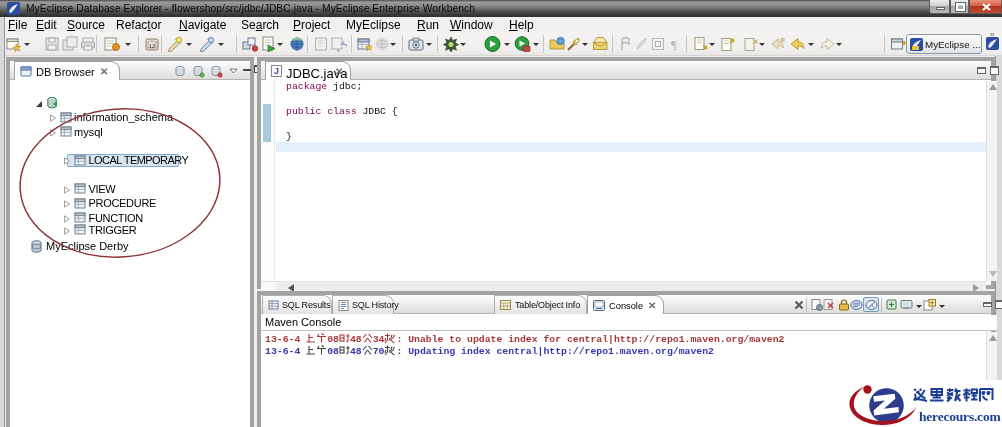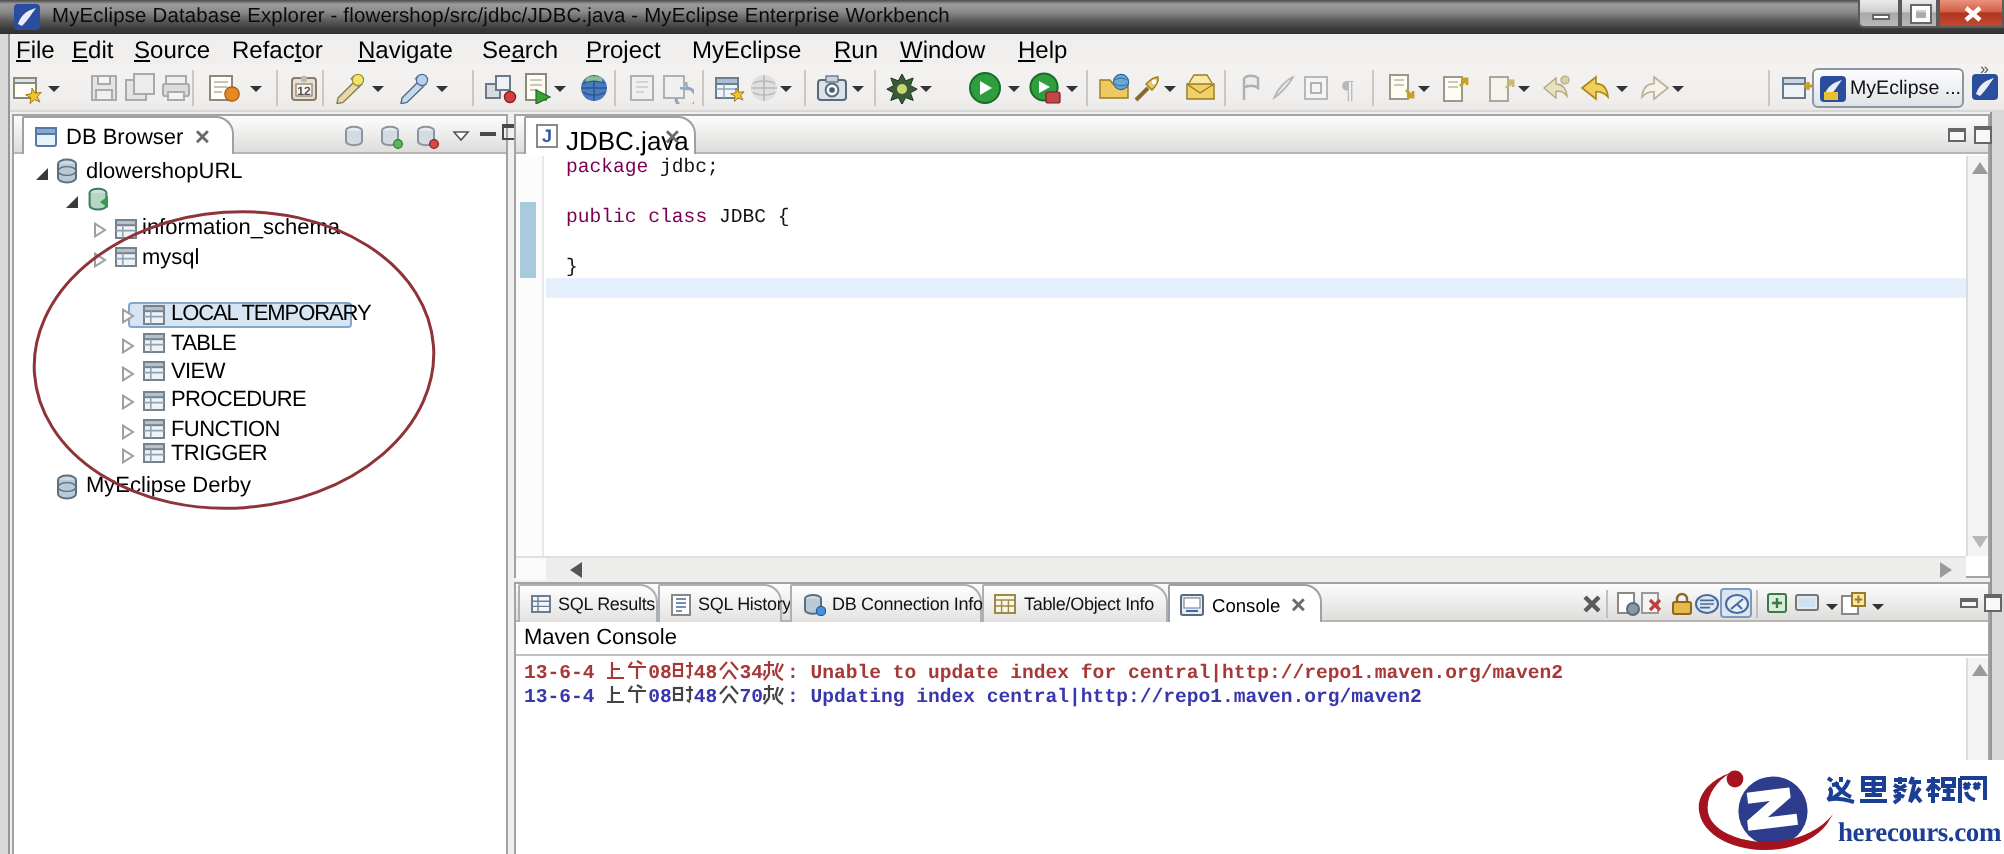--- a/index.html
+++ b/index.html
@@ -15,21 +15,21 @@
 #menu u{text-decoration:underline}
 
 #tbar{left:0;top:32px;width:1002px;height:24px;background:linear-gradient(#f4f3f2,#efeeec 80%,#e9e8e6);border-bottom:1px solid #d8d7d5}
 .ti{position:absolute;top:4px}
 .sep{position:absolute;top:3px;width:1px;height:18px;background:#c9c8c6}
 .dd{position:absolute;top:11px;width:0;height:0;border-left:3px solid transparent;border-right:3px solid transparent;border-top:3.5px solid #333}
 
 .framel{left:0;top:17px;width:5px;height:410px;background:#d9d9d9;border-right:1px solid #969696}
 .framer{left:995px;top:56px;width:7px;height:371px;background:#d9d9d9;border-left:1px solid #969696}
 
-.panel{background:#fff;border:1px solid #a3a3a3}
+.panel{background:#fff;border:4px solid #a3a3a3}
 .tabrow{position:absolute;left:0;top:0;right:0;height:19px;background:linear-gradient(#fdfdfd,#dedddb);border-bottom:1px solid #b7b5b2}
 .tab{position:absolute;top:0;height:19px;background:#fff;border:1px solid #9ba1a7;border-bottom:none;border-radius:1px 9px 0 0;font-size:11px;color:#000}
 .tab .lbl{position:absolute;top:3.5px;white-space:nowrap}
 .tabu{position:absolute;top:0;height:19px;border:1px solid #aab0b6;border-bottom:none;border-radius:1px 9px 0 0;font-size:11px;color:#111;background:linear-gradient(#fefefe,#e3e2e0)}
 .tabu .lbl{position:absolute;top:4px;white-space:nowrap;font-size:9px;letter-spacing:-0.15px}
 .xg{color:#6a6a6a;font-size:10px;font-weight:bold}
 
 .trow{position:absolute;left:0;height:14px;width:100%;font-size:11px;white-space:nowrap}
 .trow span{position:absolute;top:0.5px}
 
@@ -277,31 +277,20 @@
       <svg class="abs" style="left:5px;top:3px" width="12" height="12">
           <rect x="1" y="2" width="10" height="9" rx="1" fill="#e8f0f8" stroke="#5577aa"></rect>
           <rect x="1" y="2" width="10" height="3" fill="#88aacc" stroke="#5577aa"></rect>
         </svg>
       <span class="lbl" style="left:21px">DB Browser</span>
       <span class="abs xg" style="left:85px;top:4px">✕</span>
     </div>
   </div>
   <div class="abs" id="tree" style="left:0;top:20px;right:0;bottom:0;background:#fff;overflow:hidden">
 
-    <div class="trow" style="top:1px">
-        <svg class="abs" style="left:10px;top:4px" width="8" height="8">
-          <path d="M1 7 L7 7 L7 1 Z" fill="#3a3a3a"></path>
-        </svg>
-        <svg class="abs" style="left:21px;top:0" width="11" height="13">
-          <ellipse cx="5.5" cy="3" rx="4.5" ry="2.2" fill="#cfdbe4" stroke="#5a6e7e"></ellipse>
-          <path d="M1 3 V10 A4.5 2.2 0 0 0 10 10 V3" fill="#b9c9d6" stroke="#5a6e7e"></path>
-          <ellipse cx="5.5" cy="6.5" rx="4.5" ry="2.2" fill="none" stroke="#5a6e7e" stroke-width=".7"></ellipse>
-        </svg>
-        <span style="left:36px">dlowershopURL</span>
-      </div>
     <div class="trow" style="top:15.4px">
         <svg class="abs" style="left:24.5px;top:4px" width="8" height="8">
           <path d="M1 7 L7 7 L7 1 Z" fill="#3a3a3a"></path>
         </svg>
         <svg class="abs" style="left:35.5px;top:0" width="12" height="13">
           <ellipse cx="6" cy="3.4" rx="4.2" ry="2" fill="#cfe4d8" stroke="#3e7a5e"></ellipse>
           <path d="M1.8 3.4 V9.8 A4.2 2 0 0 0 10.2 9.8 V3.4" fill="#b5d6c5" stroke="#3e7a5e"></path>
           <path d="M7 8 L11 5 L11 11 Z" fill="#2e9e4e"></path>
         </svg>
       </div>
@@ -331,31 +320,20 @@
         <div class="abs" style="left:57px;top:0px;width:112px;height:13.5px;background:#d7e5f3;border:1px solid #84a7cc;border-radius:2px"></div>
         <svg class="abs" style="left:53px;top:3.5px" width="8" height="8">
           <path d="M1.5 0.8 L6.5 4 L1.5 7.2 Z" fill="#fcfcfc" stroke="#9aa0a6"></path>
         </svg>
         <svg class="abs" style="left:64px;top:1px" width="12" height="11">
           <rect x="1" y="1" width="10" height="9" fill="#eff3f6" stroke="#76828e"></rect>
           <rect x="1" y="1" width="10" height="2.6" fill="#b4c2ce" stroke="#76828e"></rect>
           <path d="M1 6.3 H11 M4.4 3.6 V10" stroke="#8ea2b4" stroke-width=".8"></path>
         </svg>
         <span style="left:78.5px;letter-spacing:-0.55px">LOCAL TEMPORARY</span>
-      </div>
-    <div class="trow" style="top:87.1px">
-        <svg class="abs" style="left:53px;top:3.5px" width="8" height="8">
-          <path d="M1.5 0.8 L6.5 4 L1.5 7.2 Z" fill="#fcfcfc" stroke="#9aa0a6"></path>
-        </svg>
-        <svg class="abs" style="left:64px;top:1px" width="12" height="11">
-          <rect x="1" y="1" width="10" height="9" fill="#eff3f6" stroke="#76828e"></rect>
-          <rect x="1" y="1" width="10" height="2.6" fill="#b4c2ce" stroke="#76828e"></rect>
-          <path d="M1 6.3 H11 M4.4 3.6 V10" stroke="#8ea2b4" stroke-width=".8"></path>
-        </svg>
-        <span style="left:78.5px;letter-spacing:-0.3px">TABLE</span>
       </div>
     <div class="trow" style="top:101.4px">
         <svg class="abs" style="left:53px;top:3.5px" width="8" height="8">
           <path d="M1.5 0.8 L6.5 4 L1.5 7.2 Z" fill="#fcfcfc" stroke="#9aa0a6"></path>
         </svg>
         <svg class="abs" style="left:64px;top:1px" width="12" height="11">
           <rect x="1" y="1" width="10" height="9" fill="#eff3f6" stroke="#76828e"></rect>
           <rect x="1" y="1" width="10" height="2.6" fill="#b4c2ce" stroke="#76828e"></rect>
           <path d="M1 6.3 H11 M4.4 3.6 V10" stroke="#8ea2b4" stroke-width=".8"></path>
         </svg>
@@ -485,28 +463,20 @@
         </svg>
         <span class="lbl" style="left:19px">SQL Results</span>
       </div>
     <div class="tabu" style="left:71px;width:62px">
         <svg class="abs" style="left:5px;top:4px" width="11" height="11">
           <rect x="1" y="0.5" width="9" height="10" fill="#fff" stroke="#888"></rect>
           <path d="M3 2.5 H8 M3 4.5 H8 M3 6.5 H8 M3 8.5 H6" stroke="#4a6a9a" stroke-width=".8"></path>
         </svg>
         <span class="lbl" style="left:19px">SQL History</span>
       </div>
-    <div class="tabu" style="left:137px;width:96px">
-        <svg class="abs" style="left:5px;top:3px" width="12" height="12">
-          <ellipse cx="5.5" cy="3.4" rx="4" ry="1.9" fill="#cfdbe4" stroke="#5a6e7e"></ellipse>
-          <path d="M1.5 3.4 V9 A4 1.9 0 0 0 9.5 9 V3.4" fill="#b9c9d6" stroke="#5a6e7e"></path>
-          <circle cx="9.5" cy="9.5" r="2.3" fill="#4a90d8" stroke="#2a5a9a" stroke-width=".6"></circle>
-        </svg>
-        <span class="lbl" style="left:20px">DB Connection Info</span>
-      </div>
     <div class="tabu" style="left:233px;width:93px">
         <svg class="abs" style="left:5px;top:4px" width="11" height="11">
           <rect x="0.5" y="0.5" width="10" height="9" fill="#fdf6e2" stroke="#9a8a4a"></rect>
           <path d="M0.5 3 H10.5 M0.5 6 H10.5 M3.8 3 V9.5 M7.2 3 V9.5" stroke="#9a8a4a" stroke-width=".7"></path>
         </svg>
         <span class="lbl" style="left:20px">Table/Object Info</span>
       </div>
     <div class="tab" style="left:326px;width:77px">
         <svg class="abs" style="left:5px;top:3.5px" width="12" height="11">
           <rect x="0.5" y="0.5" width="11" height="10" rx="1" fill="#e8eef4" stroke="#5a6a7a"></rect>

